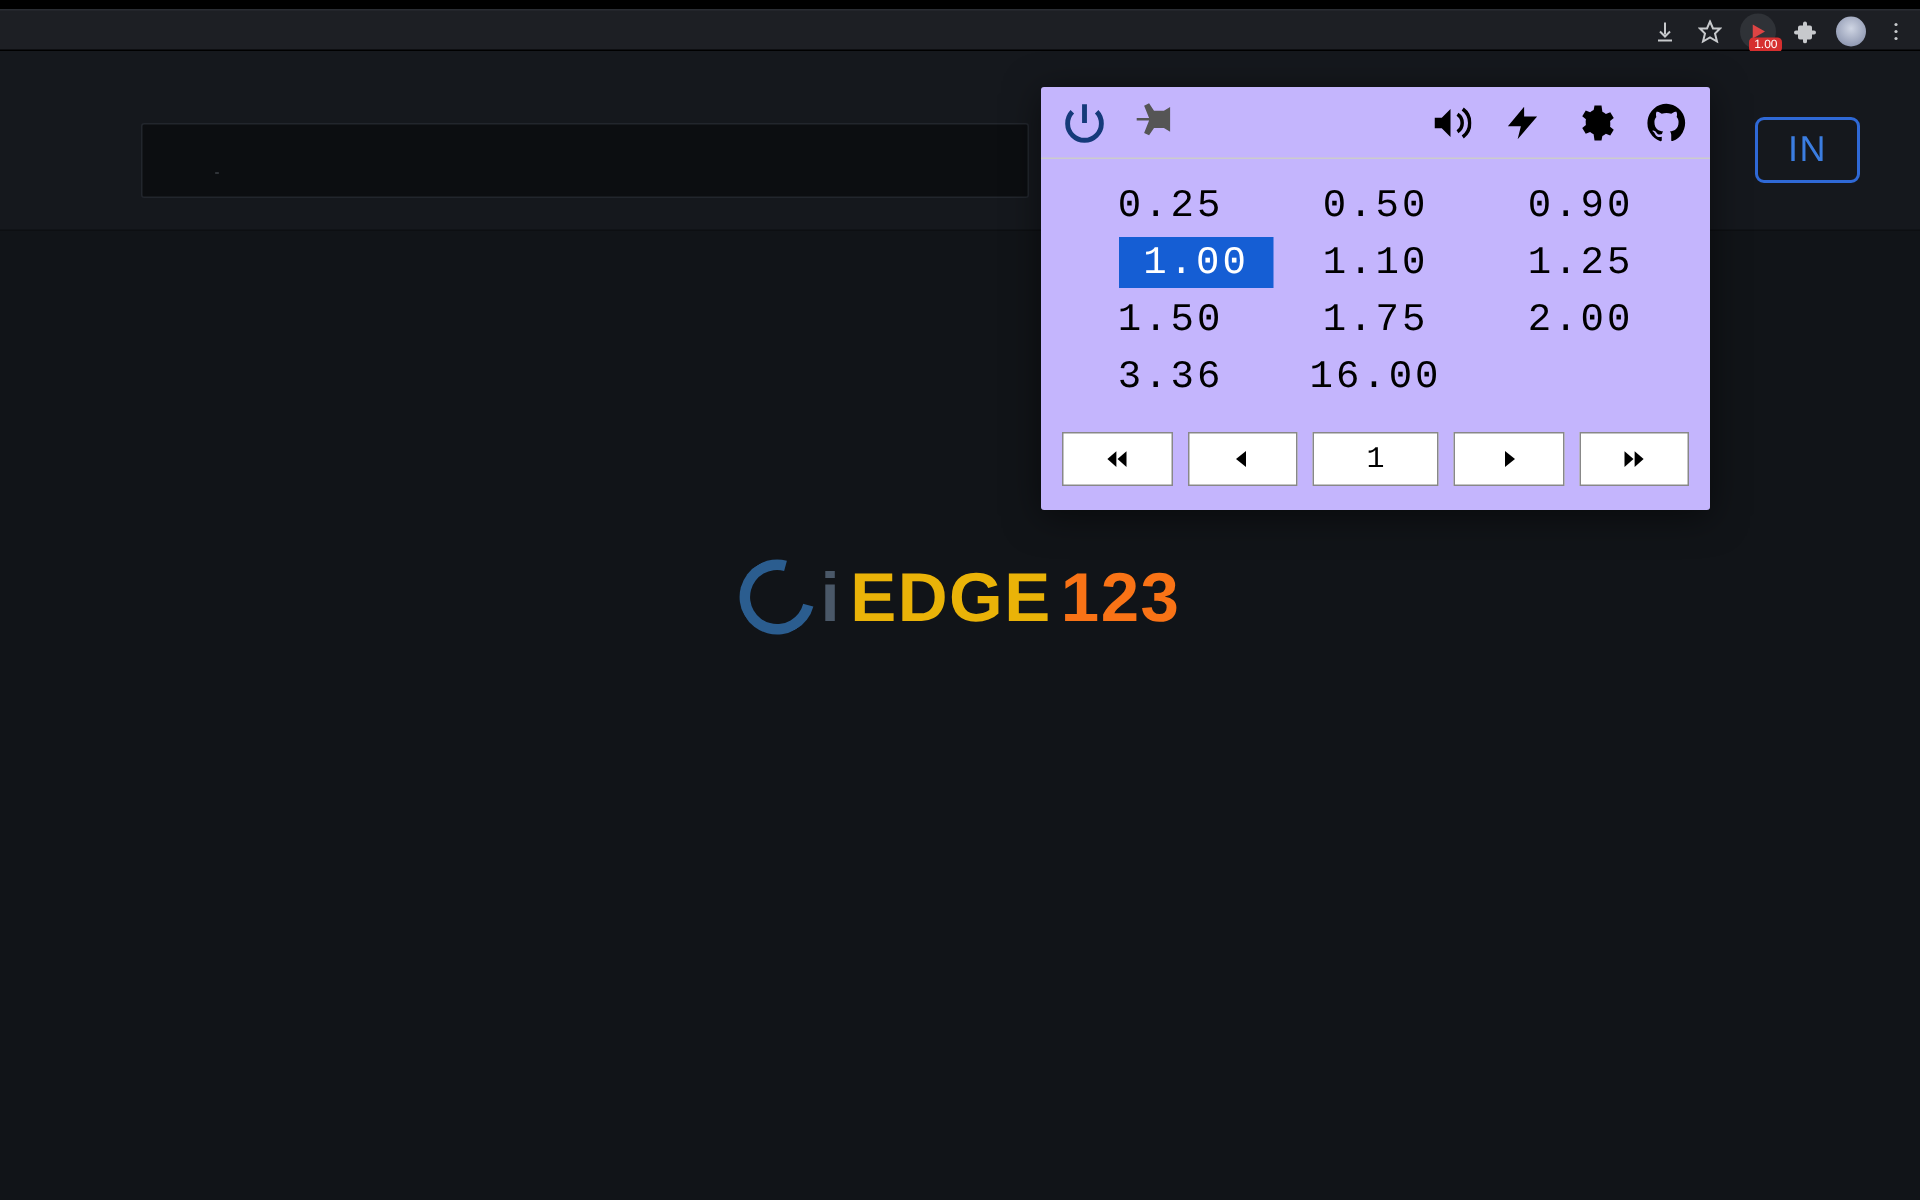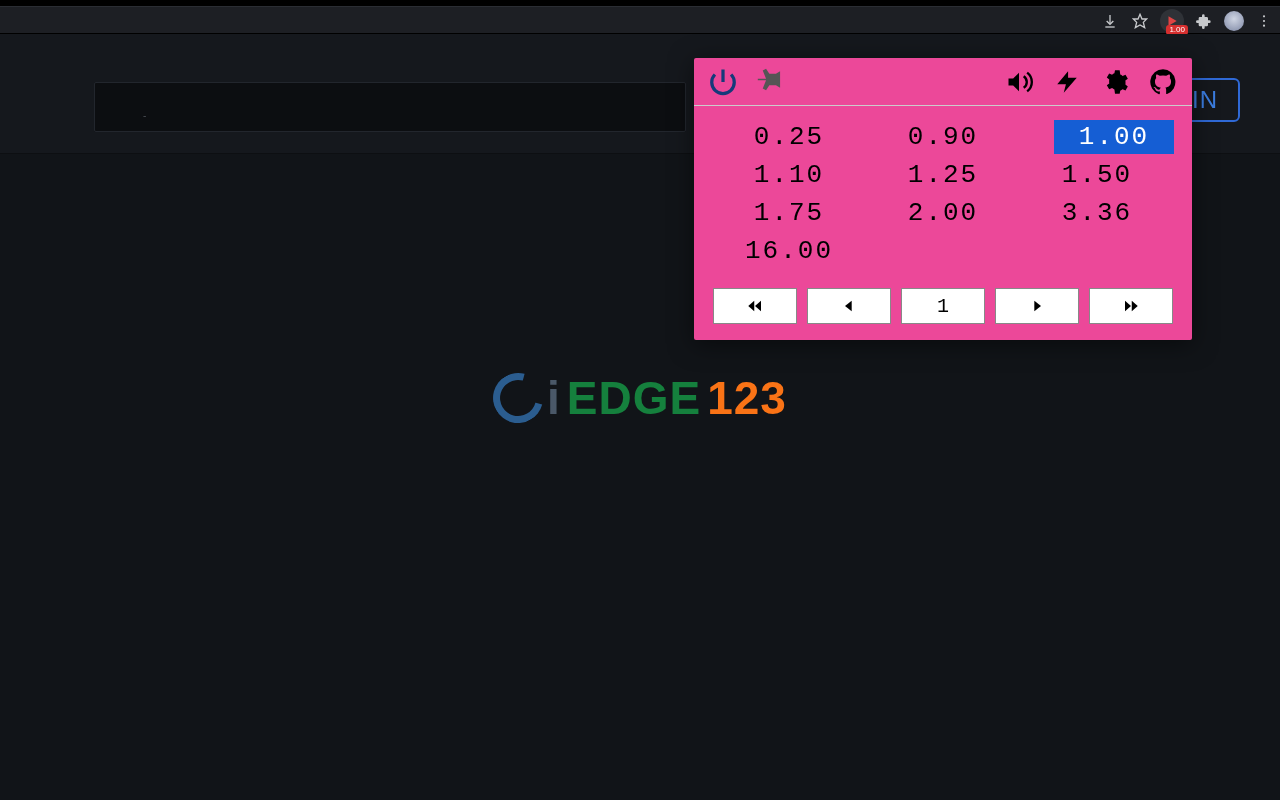--- a/index.html
+++ b/index.html
@@ -75,28 +75,28 @@
     display: flex; align-items: center; gap: 6px;
     color: #3a4552; font-weight: 700; font-size: 46px;
     letter-spacing: 1px;
   }
   .logo-swoosh {
     width: 50px; height: 50px; border-radius: 50%; border: 7px solid #2b5d8f;
     border-right-color: transparent;
     transform: rotate(-30deg);
   }
   .logo-i { color: #4a5868; font-size: 46px; margin-left: -2px; }
-  .logo-edge { color: #15803d; text-align: center; }
+  .logo-edge { color: #eab308; text-align: center; }
   .logo-123 { color: #f97316; }
 
   
   .popup {
     position: absolute; left: 694px; top: 58px;
-    width: 498px;
-    background: #ec4899; color: #000;
+    width: 446px;
+    background: #c4b5fd; color: #000;
     box-shadow: 0 4px 24px rgba(0,0,0,.5);
     border-radius: 2px;
     z-index: 50;
   }
   .popup-toolbar {
     height: 48px; border-bottom: 1px solid #ccc;
     display: flex; align-items: center;
     padding: 0 14px;
   }
   .popup-toolbar .tb-left { display: flex; gap: 18px; }
@@ -230,20 +230,21 @@
       <span class="tb-icon">
         <svg width="28" height="28" viewBox="0 0 24 24" fill="currentColor">
             <path d="M12 1a11 11 0 0 0-3.5 21.4c.6.1.8-.2.8-.5v-2c-3 .7-3.7-1.3-3.7-1.3-.5-1.3-1.2-1.6-1.2-1.6-1-.7.1-.7.1-.7 1.1.1 1.7 1.1 1.7 1.1 1 1.7 2.6 1.2 3.2.9.1-.7.4-1.2.7-1.5-2.4-.3-5-1.2-5-5.4 0-1.2.4-2.2 1.1-2.9-.1-.3-.5-1.4.1-2.9 0 0 .9-.3 3 1.1a10 10 0 0 1 5.4 0c2.1-1.4 3-1.1 3-1.1.6 1.5.2 2.6.1 2.9.7.7 1.1 1.7 1.1 2.9 0 4.2-2.6 5.1-5 5.4.4.3.8 1 .8 2v3c0 .3.2.6.8.5A11 11 0 0 0 12 1z"></path>
           </svg>
       </span>
     </div>
   </div>
 
   <div class="speed-grid" id="speed-grid">
       <div class="speed-cell">0.25</div>
+      <div class="speed-cell">0.50</div>
       <div class="speed-cell">0.90</div>
       <div class="speed-cell selected">1.00</div>
       <div class="speed-cell">1.10</div>
       <div class="speed-cell">1.25</div>
       <div class="speed-cell">1.50</div>
       <div class="speed-cell">1.75</div>
       <div class="speed-cell">2.00</div>
       <div class="speed-cell">3.36</div>
       <div class="speed-cell">16.00</div>
     </div>

